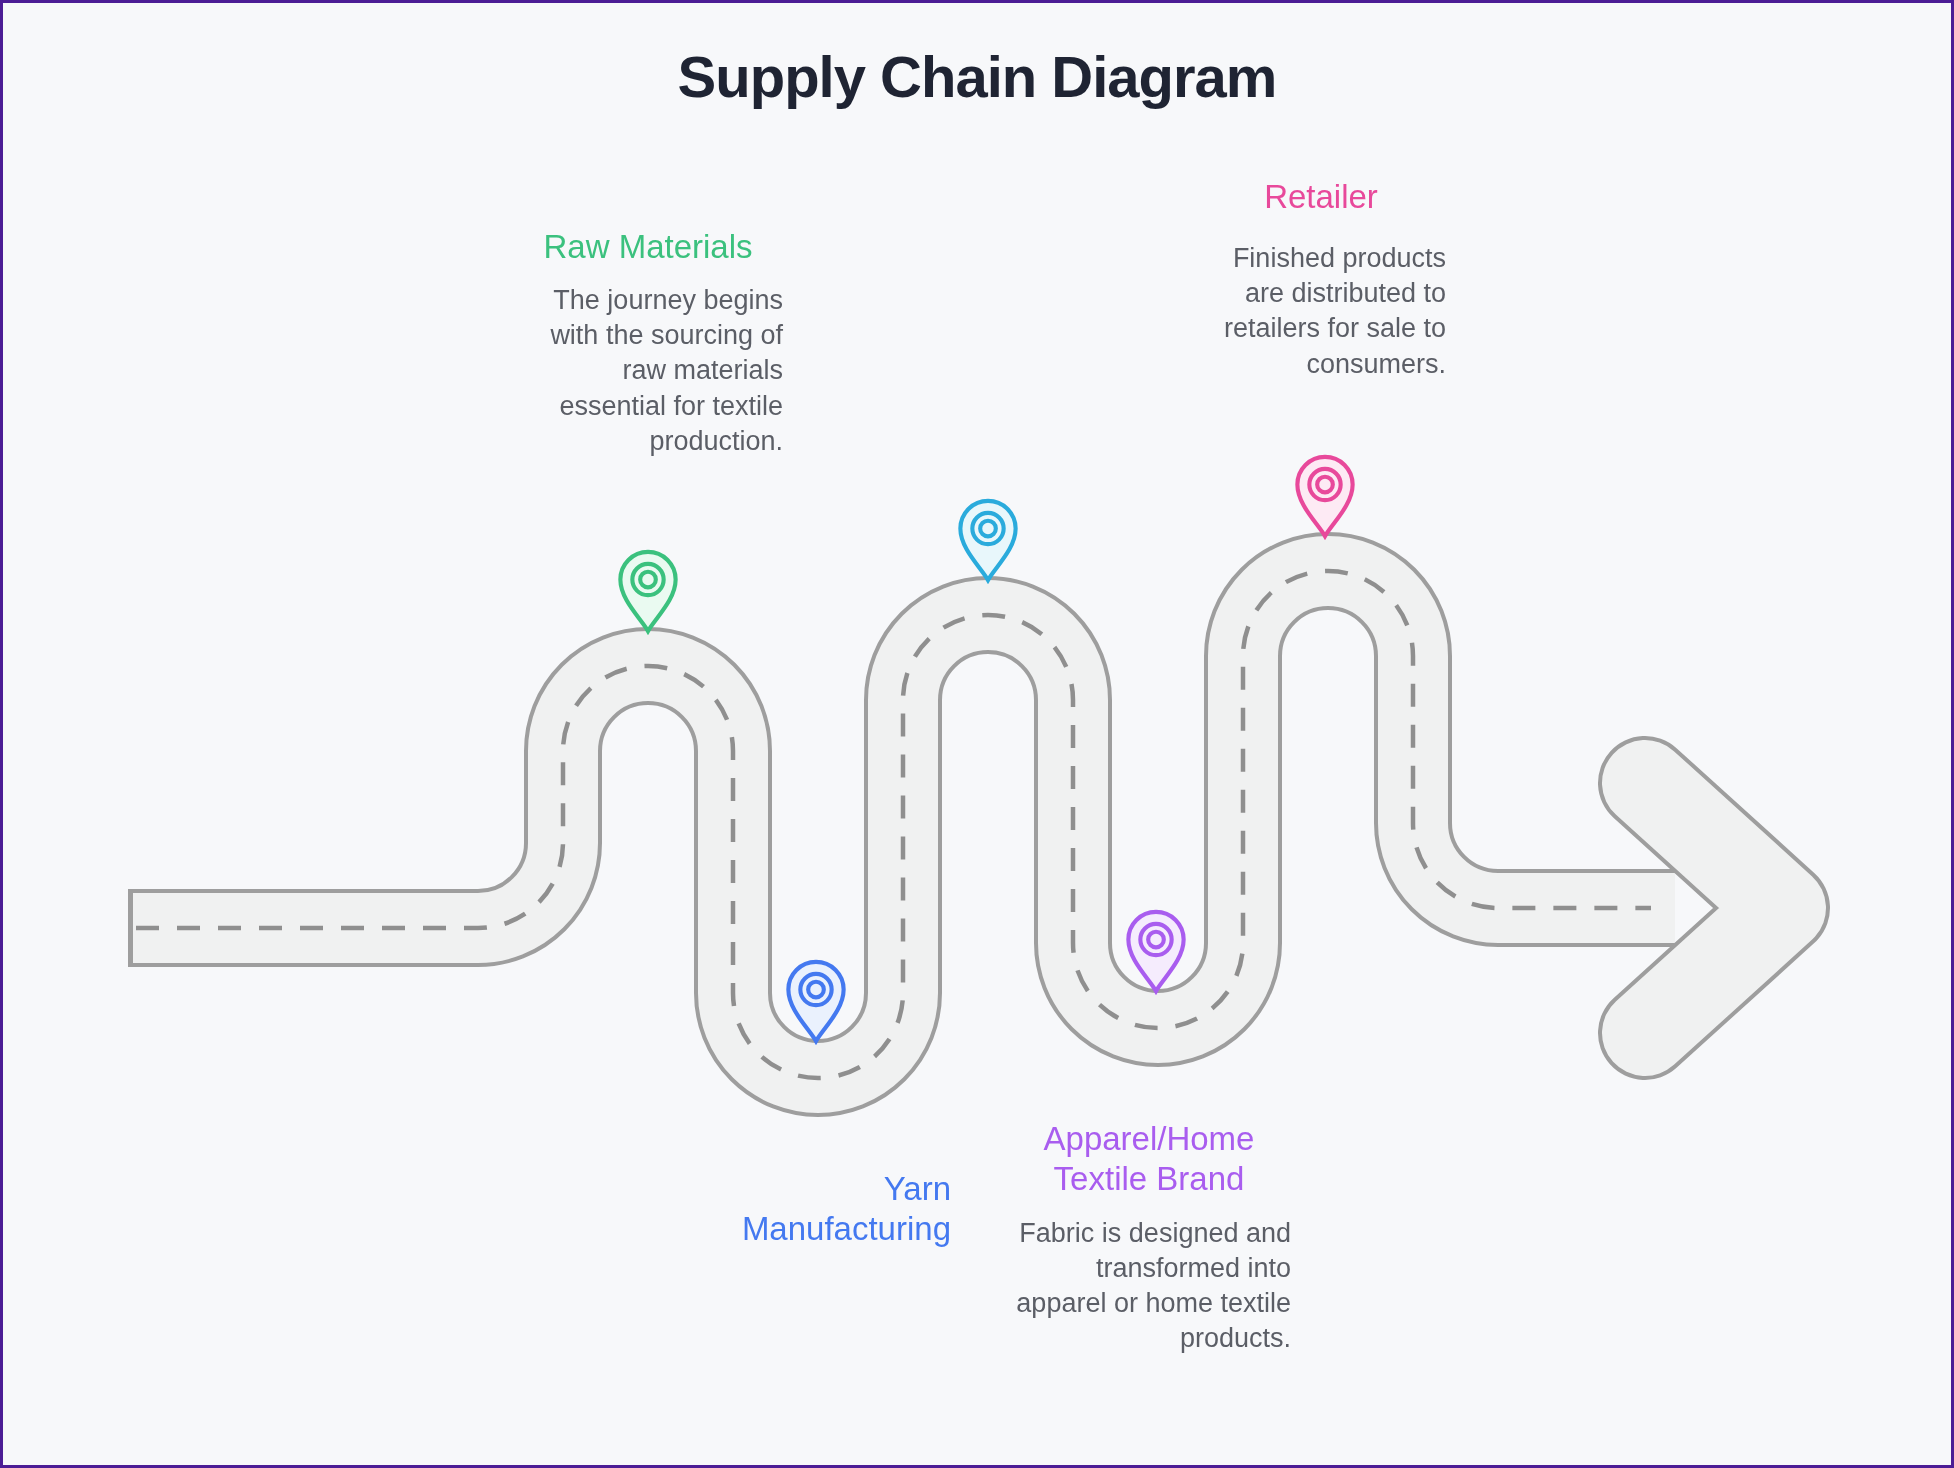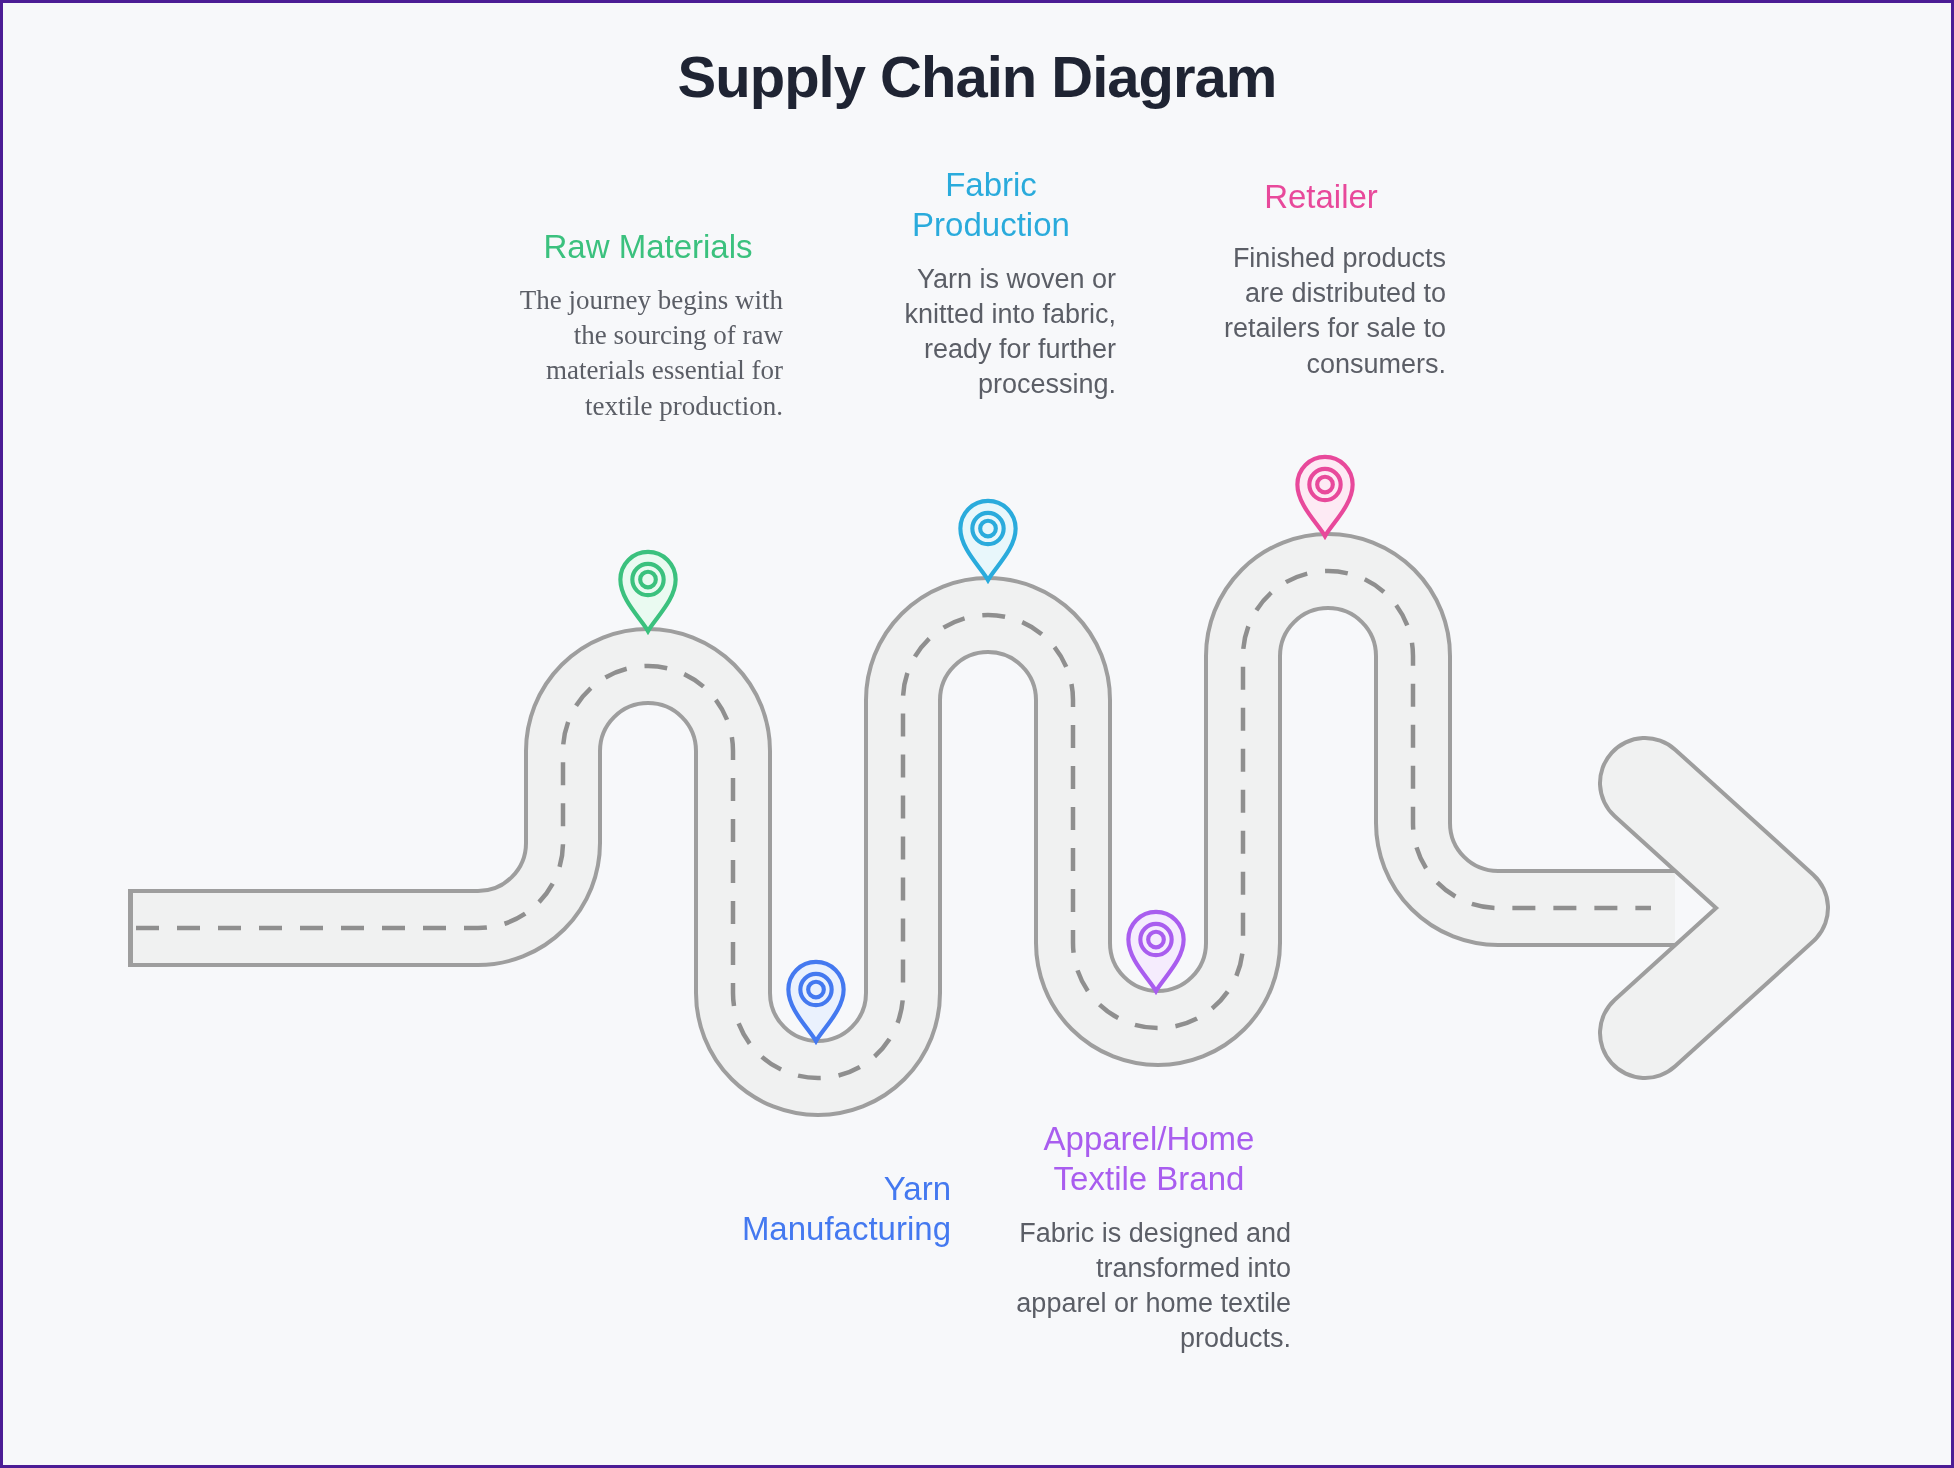--- a/index.html
+++ b/index.html
@@ -81,27 +81,23 @@
   <svg class="pin" style="left: 1287px; top: 450px; color: rgb(232, 73, 155);" width="70" height="87" viewBox="-38 -42 76 94">
     <g fill="none" stroke="currentColor" stroke-width="4.5">
       <path d="M 0 48 C -8 34 -30 14 -30 -8 A 30 30 0 1 1 30 -8 C 30 14 8 34 0 48 Z" fill="#fdeaf4"></path>
       <circle cx="0" cy="-8" r="17"></circle>
       <circle cx="0" cy="-8" r="8.5"></circle>
     </g>
   </svg>
 
   <div class="stage" style="left:645px;top:224px;width:270px">
     <div class="stage-label" style="color: rgb(59, 193, 126);">Raw Materials</div>
-    <div class="stage-desc" style="color: rgb(91, 94, 102); font-family: Liberation Serif, serif;">The journey begins with the sourcing of raw materials essential for textile production.</div>
+    <div class="stage-desc" style="color: rgb(91, 94, 102);">The journey begins with the sourcing of raw materials essential for textile production.</div>
   </div>
 
-  <div class="stage" style="left:988px;top:162px;width:250px">
-    <div class="stage-label" style="color: rgb(42, 171, 220);">Fabric Production</div>
-    <div class="stage-desc" style="color: rgb(91, 94, 102);">Yarn is woven or knitted into fabric, ready for further processing.</div>
-  </div>
 
   <div class="stage stage--retailer" style="left:1318px;top:174px;width:250px">
     <div class="stage-label" style="color: rgb(232, 73, 155);">Retailer</div>
     <div class="stage-desc" style="color: rgb(91, 94, 102);">Finished products are distributed to retailers for sale to consumers.</div>
   </div>
 
   <div class="stage" style="left:812px;top:1166px;width:272px">
     <div class="stage-label" style="color: rgb(68, 121, 240); text-align: right;">Yarn Manufacturing</div>
   </div>
 

